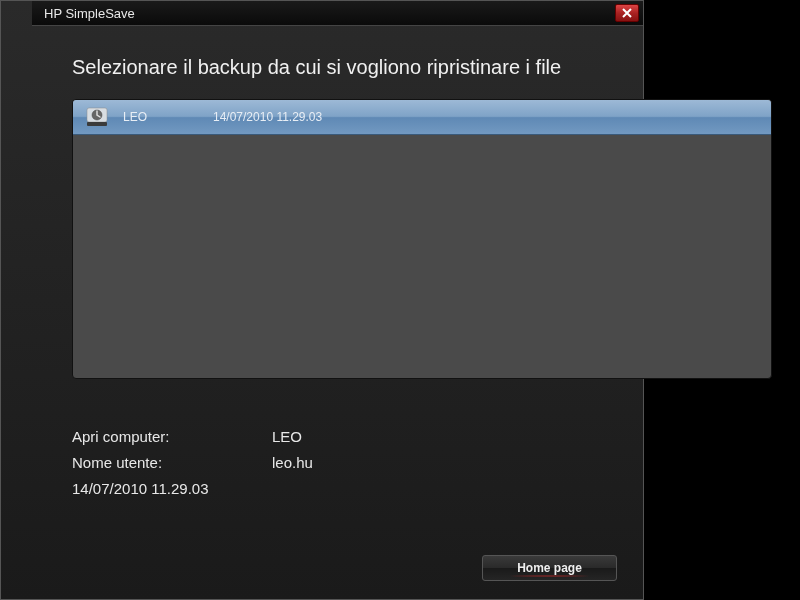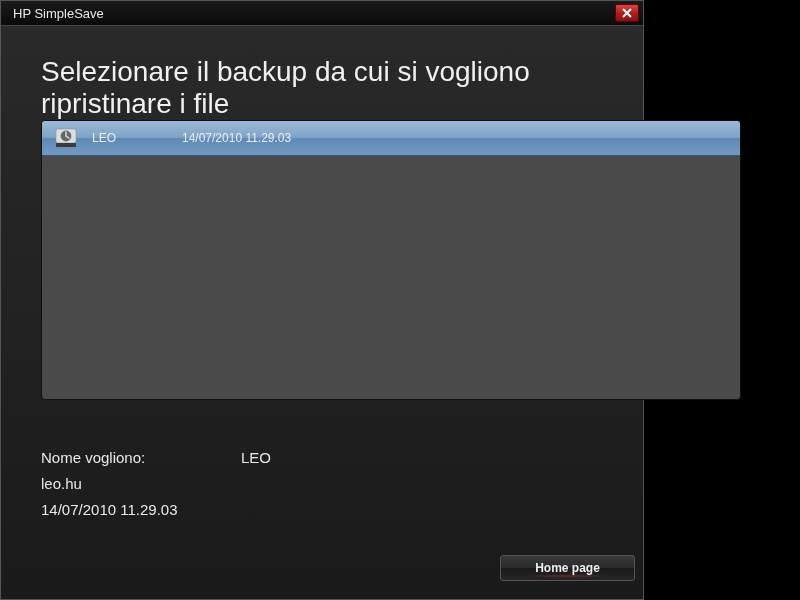--- a/index.html
+++ b/index.html
@@ -13,20 +13,21 @@
       background: #000;
       font-family: "Segoe UI", Arial, sans-serif;
       overflow: hidden;
     }
     .window {
       width: 644px;
       height: 600px;
       background: linear-gradient(to bottom, #2a2a2a 0%, #1a1a1a 100%);
       border: 1px solid #555;
       position: relative;
+      padding-left: 31px;
     }
     .titlebar {
       height: 25px;
       background: linear-gradient(to bottom, #1a1a1a 0%, #0a0a0a 100%);
       border-bottom: 1px solid #444;
       display: flex;
       align-items: center;
       justify-content: space-between;
       padding: 0 4px 0 12px;
     }
@@ -48,22 +49,23 @@
     }
     .close-btn svg {
       width: 10px;
       height: 10px;
     }
     .content {
       padding: 30px 40px 20px 40px;
     }
     .heading {
       color: #f0f0f0;
-      font-size: 28px;
+      font-size: 20px;
       font-weight: normal;
+      margin-bottom: 20px;
     }
     .listbox {
       width: 700px;
       height: 280px;
       background: #4a4a4a;
       border: 1px solid #111;
       border-radius: 4px;
       overflow: hidden;
     }
     .list-item {
@@ -100,21 +102,21 @@
       line-height: 26px;
     }
     .detail-label {
       width: 200px;
     }
     .detail-value {
     }
     .buttons {
       position: absolute;
       bottom: 18px;
-      right: 8px;
+      right: 26px;
       display: flex;
       gap: 12px;
     }
     .btn {
       width: 135px;
       height: 26px;
       background: linear-gradient(to bottom, #3a3a3a 0%, #2a2a2a 48%, #1a1a1a 52%, #252525 100%);
       border: 1px solid #555;
       border-radius: 3px;
       color: #eee;
@@ -160,24 +162,25 @@
           <path d="M12 6 L12 10 L15 12" stroke="#ddd" stroke-width="1.5" fill="none" stroke-linecap="round"></path>
           <rect x="2" y="17" width="20" height="4" rx="1" fill="#3a3a3a"></rect>
         </svg>
         <span class="item-name">LEO</span>
         <span class="item-date">14/07/2010 11.29.03</span>
       </div>
     </div>
 
     <div class="details">
       <div class="detail-row">
-        <span class="detail-label">Nome vogliono:</span>
+        <span class="detail-label">Apri computer:</span>
         <span class="detail-value">LEO</span>
       </div>
       <div class="detail-row">
+        <span class="detail-label">Nome utente:</span>
         <span class="detail-value">leo.hu</span>
       </div>
       <div class="detail-row">
         <span class="detail-value">14/07/2010 11.29.03</span>
       </div>
     </div>
   </div>
 
   <div class="buttons">
     <div class="btn btn-home">

